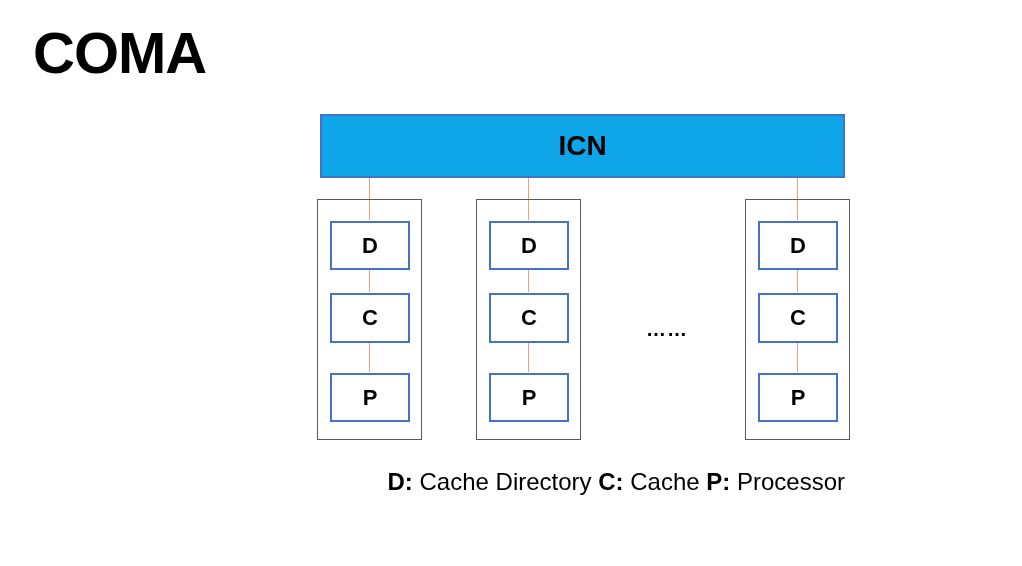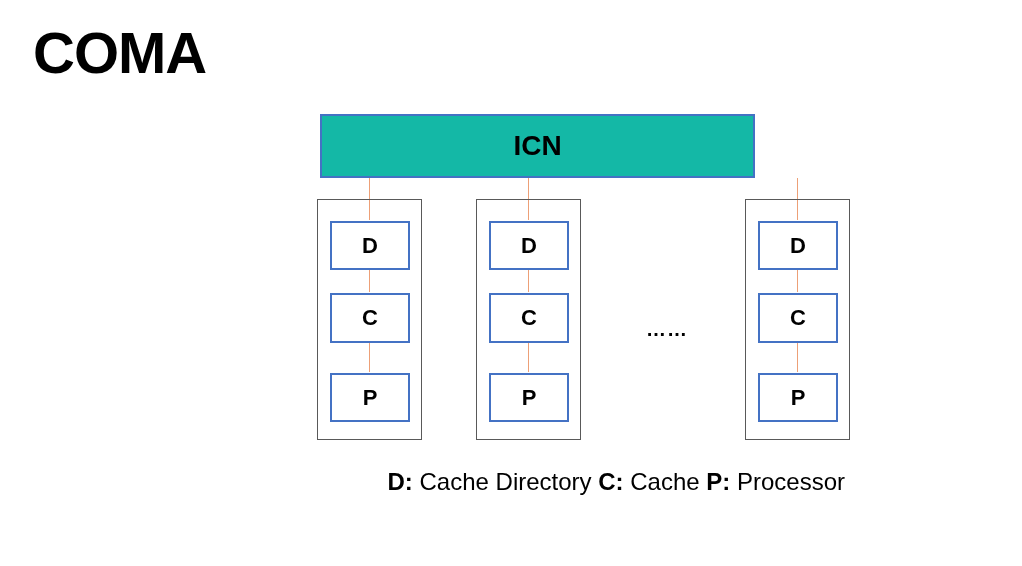--- a/index.html
+++ b/index.html
@@ -12,22 +12,22 @@
   html,body{margin:0;padding:0;background:#fff;}
   .slide{
     position:relative;width:1022px;height:566px;background:var(--slide-bg);
     font-family:"Liberation Sans",sans-serif;color:var(--text-black);overflow:hidden;
   }
   .title{
     position:absolute;left:21px;top:10px;margin:12px;
     font-size:58px;font-weight:bold;line-height:62px;letter-spacing:-1px;color:var(--text-black);
   }
   .icn-box{
-    position:absolute;left:320px;top:114px;width:435px;height:64px;
-    border:2px solid var(--box-border-blue);box-sizing:border-box;background:#14b8a6;
+    position:absolute;left:320px;top:114px;width:525px;height:64px;
+    border:2px solid var(--box-border-blue);box-sizing:border-box;background:#0ea5e9;
     display:flex;align-items:center;justify-content:center;
     font-size:28px;font-weight:bold;
   }
   .conn{
     position:absolute;width:1.5px;background:var(--connector-orange);
   }
   .group{
     position:absolute;top:199px;width:105px;height:241px;
     border:1px solid var(--group-border-gray);box-sizing:border-box;background:transparent;
   }

